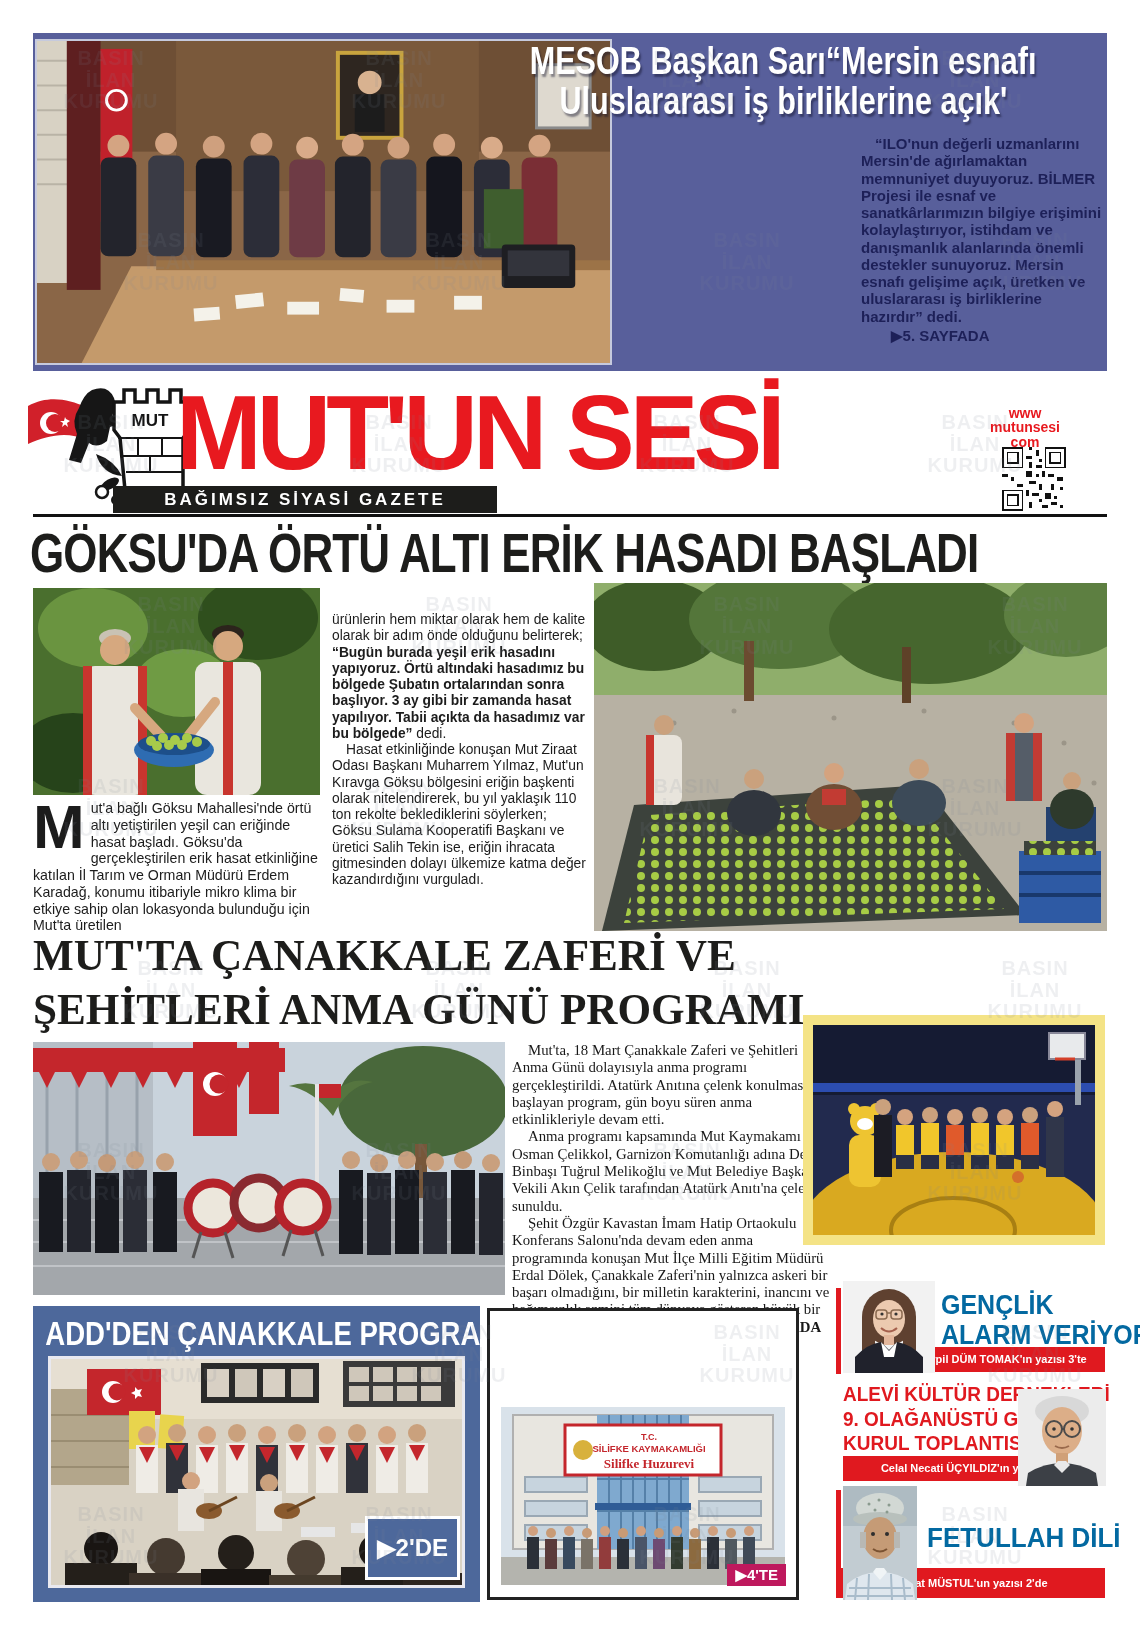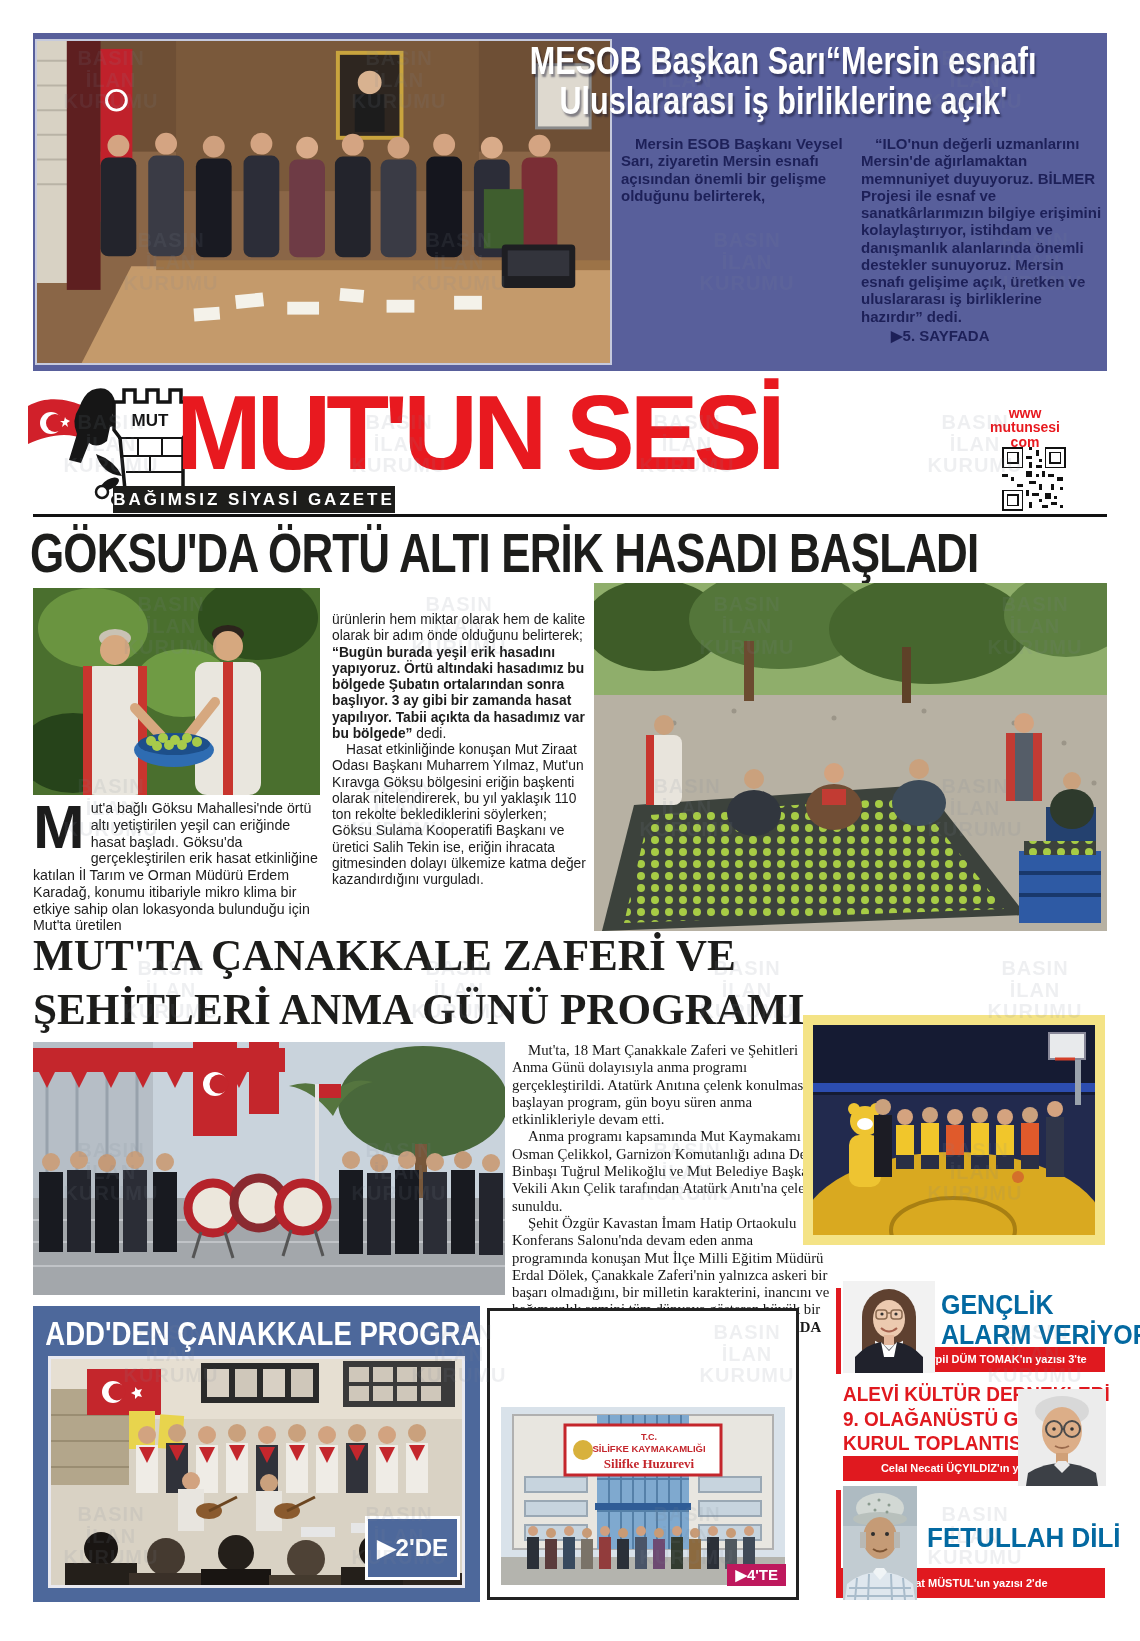--- a/index.html
+++ b/index.html
@@ -25,21 +25,21 @@
   #ts-col2{left:828px;top:102px;width:246px;}
   #ts-col2 .ref{text-indent:30px;margin-top:2px;}
 
   
   #mast-logo{left:26px;top:376px;width:170px;height:128px;}
   #mast-title{left:176px;top:378px;width:812px;font-size:103px;font-weight:900;color:#e8191f;
               letter-spacing:-5px;line-height:1.04;white-space:nowrap;transform:scaleY(1.02);transform-origin:left top;}
   #mast-web{left:984px;top:406px;width:82px;text-align:center;color:#e8191f;font-weight:900;
             font-size:14px;line-height:1.02;}
   #mast-qr{left:1002px;top:446px;width:64px;height:66px;}
-  #mast-bar{left:113px;top:486px;width:282px;height:27px;background:#1d1d1b;color:#fff;
+  #mast-bar{left:113px;top:486px;width:384px;height:27px;background:#1d1d1b;color:#fff;
             font-weight:bold;font-size:17px;letter-spacing:3px;text-align:center;line-height:27px;}
   #mast-issue{left:462px;top:490px;width:646px;font-size:16.5px;font-weight:bold;color:#101010;white-space:nowrap;}
   #mast-rule{left:33px;top:514px;width:1074px;height:3px;background:#111;}
 
   
   #lead-hl{left:30px;top:521px;width:1080px;font-weight:900;color:#1d1d1b;font-size:50px;white-space:nowrap;}
   #lead-hl .ln{display:inline-block;transform:scale(.88,1.1);transform-origin:left top;letter-spacing:-1px;}
   #lead-photo-left{left:33px;top:588px;width:287px;height:207px;}
   #lead-photo-right{left:594px;top:583px;width:513px;height:348px;}
   .body-sans{font-size:14.2px;line-height:1.18;color:#1c1c1c;}
@@ -199,21 +199,20 @@
         <rect x="420" y="258" width="28" height="14"></rect>
       </g>
       <rect x="468" y="206" width="74" height="44" rx="4" fill="#1e1e22"></rect>
       <rect x="474" y="212" width="62" height="26" fill="#33343c"></rect>
     </svg>
     <div id="ts-headline" class="abs">
       <div class="ln">MESOB Başkan Sarı“Mersin esnafı</div>
       <div class="ln">Uluslararası iş birliklerine açık'</div>
     </div>
     <div id="ts-col1" class="abs ts-col">
-      <p>Mersin ESOB Başkanı Veysel Sarı, ziyaretin Mersin esnafı açısından önemli bir gelişme olduğunu belirterek,</p>
     </div>
     <div id="ts-col2" class="abs ts-col">
       <p>“ILO'nun değerli uzmanlarını Mersin'de ağırlamaktan memnuniyet duyuyoruz. BİLMER Projesi ile esnaf ve sanatkârlarımızın bilgiye erişimini kolaylaştırıyor, istihdam ve danışmanlık alanlarında önemli destekler sunuyoruz. Mersin esnafı gelişime açık, üretken ve uluslararası iş birliklerine hazırdır” dedi.</p>
       <p class="ref">▶5. SAYFADA</p>
     </div>
   </div>
 
   <svg id="mast-logo" class="abs" viewBox="0 0 170 128">
     <path d="M2,30 C22,19 42,23 60,31 L60,64 C42,55 22,59 2,68 Z" fill="#d1202a"></path>
     <circle cx="25" cy="47" r="11" fill="#fff"></circle>

